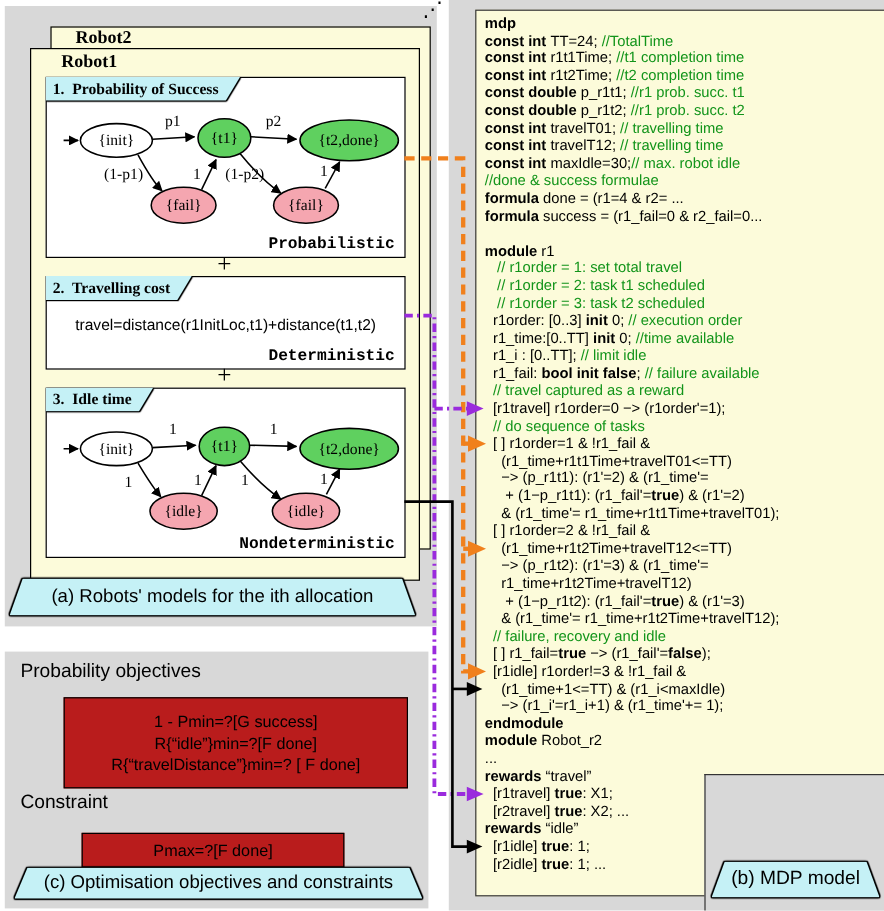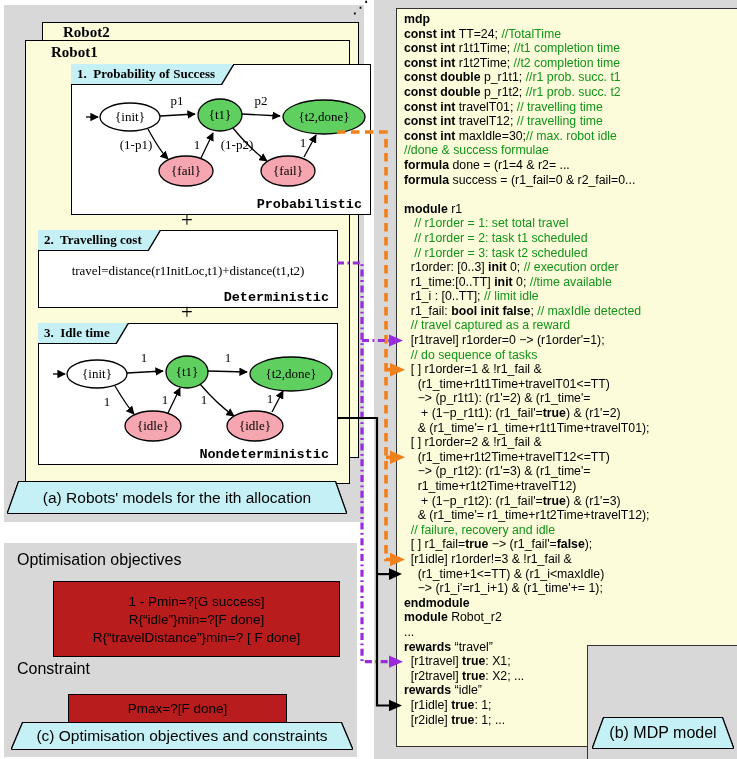--- a/index.html
+++ b/index.html
@@ -35,40 +35,40 @@
            font-size:12.3px;line-height:14.6px;color:#000;}
   .cl{height:14.6px;white-space:pre;}
   .cl .k{font-weight:bold;}
   .cl .c{color:#12941a;}
   .notch{position:absolute;left:587px;top:645px;width:150px;height:114px;background:#d8d8d8;
          border-left:1.4px solid #333;border-top:1.4px solid #333;box-sizing:border-box;}
   
   .statetext{font-family:"Liberation Serif",serif;font-size:13px;}
   .edgetext{font-family:"Liberation Serif",serif;font-size:13px;}
   .dots{position:absolute;left:352px;top:-3px;font-size:17px;color:#000;}
-  .travelformula{position:absolute;top:32px;left:0;width:100%;text-align:center;font-size:13px;font-family:Liberation Serif, serif;}
+  .travelformula{position:absolute;top:32px;left:0;width:100%;text-align:center;font-size:13px;}
   .overlay{position:absolute;left:0;top:0;z-index:40;pointer-events:none;}
 </style>
 </head>
 <body>
 
 <div class="stage">
 
   <div class="gray-panel" style="left:4px;top:5px;width:360px;height:517px;"></div>
   <div class="dots">⋰</div>
 
   <div class="ybox" style="left:42px;top:22px;width:315px;height:434px;">
     <span class="robot-title" style="left:20px;top:1px;">Robot2</span>
   </div>
 
   <div class="ybox" style="left:25px;top:40px;width:323px;height:442px;">
     <span class="robot-title" style="left:25px;top:3px;">Robot1</span>
   </div>
 
-  <div class="wbox" style="left:38px;top:64px;width:298px;height:149px;margin-left:33px;">
+  <div class="wbox" style="left:38px;top:64px;width:298px;height:149px;">
     <div class="tabwrap">
       <div class="tab">1.  Probability of Success</div>
     </div>
     <svg class="abs" style="left:2px;top:22px;" width="294" height="124" viewBox="0 0 294 124">
       <defs>
         <marker id="arr1" viewBox="0 0 10 10" refX="9" refY="5" markerWidth="6.5" markerHeight="6.5" orient="auto-start-reverse">
           <path d="M0,0 L10,5 L0,10 z" fill="#000"></path>
         </marker>
       </defs>
       <g stroke="#000" stroke-width="1.3" fill="none">
@@ -149,21 +149,21 @@
       <text class="edgetext" x="229" y="57" text-anchor="middle">1</text>
     </svg>
     <div class="typelabel">Nondeterministic</div>
   </div>
 
   <div class="trapwrap" style="left:8px;top:482px;width:338px;height:31px;">
     <div class="trap">(a)  Robots' models for the ith allocation</div>
   </div>
 
   <div class="gray-panel" style="left:4px;top:543px;width:353px;height:214px;">
-    <div class="plabel" style="left:13px;top:8px;">Optimisation objectives</div>
+    <div class="plabel" style="left:13px;top:8px;">Probability objectives</div>
     <div class="formula-box" style="left:49px;top:38px;width:285px;height:74px;">
       <div>1 - Pmin=?[G success]</div>
       <div>R{“idle”}min=?[F done]</div>
       <div>R{“travelDistance”}min=? [ F done]</div>
     </div>
     <div class="plabel" style="left:13px;top:117px;text-align:right;">Constraint</div>
     <div class="formula-box" style="left:64px;top:138px;width:217px;height:27px;margin-top:13px;">
       <div>Pmax=?[F done]</div>
     </div>
     <div class="trapwrap" style="left:8px;top:180px;width:340px;height:26px;">
@@ -186,21 +186,21 @@
       <div class="cl"><span class="k">formula </span><span class="n">done = (r1=4 &amp; r2= ...</span></div>
       <div class="cl"><span class="k">formula </span><span class="n">success = (r1_fail=0 &amp; r2_fail=0...</span></div>
       <div class="cl"><span class="n"></span></div>
       <div class="cl"><span class="k">module </span><span class="n">r1</span></div>
       <div class="cl"><span class="c">   // r1order = 1: set total travel</span></div>
       <div class="cl"><span class="c">   // r1order = 2: task t1 scheduled</span></div>
       <div class="cl"><span class="c">   // r1order = 3: task t2 scheduled</span></div>
       <div class="cl"><span class="n">  r1order: [0..3] </span><span class="k">init </span><span class="n">0; </span><span class="c">// execution order</span></div>
       <div class="cl"><span class="n">  r1_time:[0..TT] </span><span class="k">init </span><span class="n">0; </span><span class="c">//time available</span></div>
       <div class="cl"><span class="n">  r1_i : [0..TT]; </span><span class="c">// limit idle</span></div>
-      <div class="cl"><span class="n">  r1_fail: </span><span class="k">bool init false</span><span class="n">; </span><span class="c">// maxIdle detected</span></div>
+      <div class="cl"><span class="n">  r1_fail: </span><span class="k">bool init false</span><span class="n">; </span><span class="c">// failure available</span></div>
       <div class="cl"><span class="c">  // travel captured as a reward</span></div>
       <div class="cl"><span class="n">  [r1travel] r1order=0 −&gt; (r1order'=1);</span></div>
       <div class="cl"><span class="c">  // do sequence of tasks</span></div>
       <div class="cl"><span class="n">  [ ] r1order=1 &amp; !r1_fail &amp;</span></div>
       <div class="cl"><span class="n">    (r1_time+r1t1Time+travelT01&lt;=TT)</span></div>
       <div class="cl"><span class="n">    −&gt; (p_r1t1): (r1'=2) &amp; (r1_time'=</span></div>
       <div class="cl"><span class="n">     + (1−p_r1t1): (r1_fail'=</span><span class="k">true</span><span class="n">) &amp; (r1'=2)</span></div>
       <div class="cl"><span class="n">    &amp; (r1_time'= r1_time+r1t1Time+travelT01);</span></div>
       <div class="cl"><span class="n">  [ ] r1order=2 &amp; !r1_fail &amp;</span></div>
       <div class="cl"><span class="n">    (r1_time+r1t2Time+travelT12&lt;=TT)</span></div>

